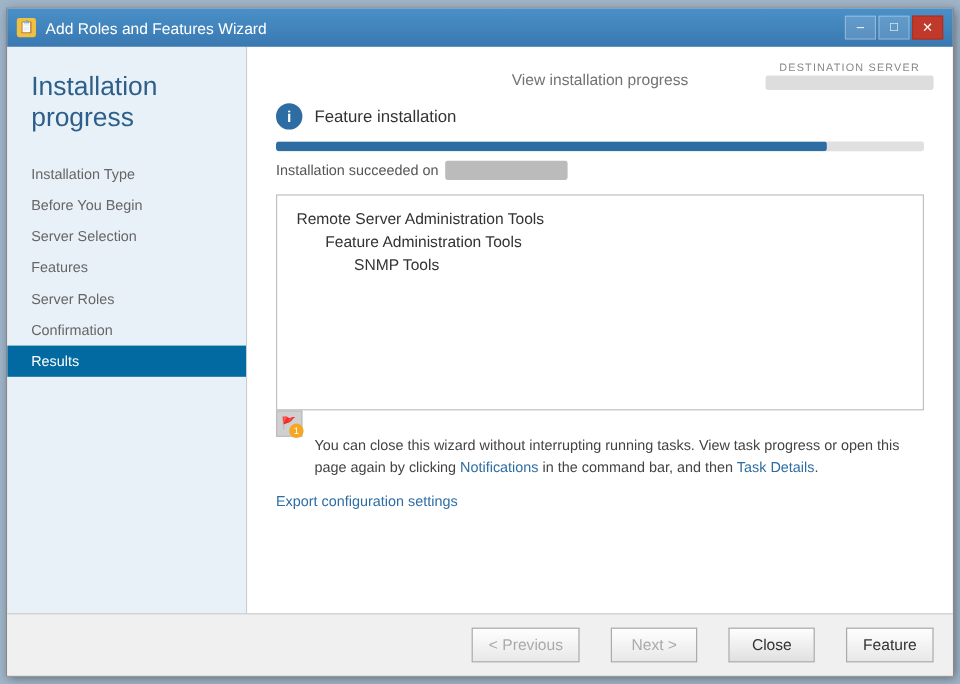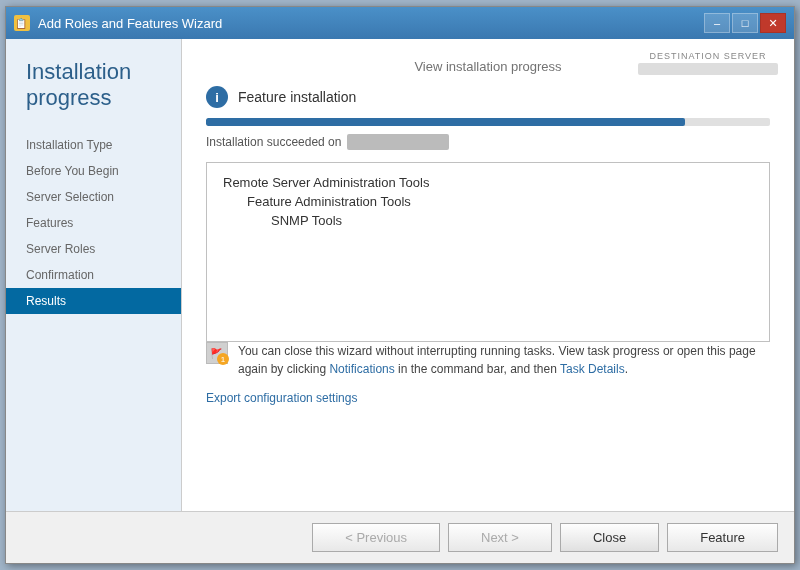--- a/index.html
+++ b/index.html
@@ -73,21 +73,21 @@
       background: #c0392b;
       border-color: #a93226;
     }
 
     .content-area {
       display: flex;
       flex: 1;
       overflow: hidden;
     }
     .left-panel {
-      width: 176px;
+      width: 200px;
       background: #e8f0f8;
       padding: 20px 0;
       flex-shrink: 0;
       border-right: 1px solid #ccc;
     }
     .page-title {
       font-size: 22px;
       color: #2c5f8a;
       font-weight: 300;
       padding: 0 20px 20px 20px;
@@ -242,20 +242,21 @@
       height: 12px;
       border-radius: 50%;
       display: flex;
       align-items: center;
       justify-content: center;
     }
     .info-text {
       font-size: 12px;
       color: #444;
       line-height: 1.5;
+      margin-top: 20px;
     }
     .info-text a {
       color: #2e6da4;
       text-decoration: none;
     }
     .export-link {
       color: #2e6da4;
       font-size: 12px;
       cursor: pointer;
       text-decoration: none;
@@ -266,27 +267,28 @@
       background: #f0f0f0;
       border-top: 1px solid #ccc;
       display: flex;
       align-items: center;
       justify-content: flex-end;
       padding: 0 16px;
       gap: 8px;
       flex-shrink: 0;
     }
     .footer-btn {
-      padding: 6px 32px;
+      padding: 6px 13px;
       font-size: 13px;
       border: 1px solid #aaa;
       background: linear-gradient(to bottom, #fefefe, #e8e8e8);
       cursor: pointer;
       color: #333;
       min-width: 72px;
+      margin-left: 18px;
     }
     .footer-btn:disabled {
       color: #aaa;
       cursor: default;
     }
     .footer-btn.primary {
       background: linear-gradient(to bottom, #fefefe, #e0e0e0);
     }
   </style>
 </head>

